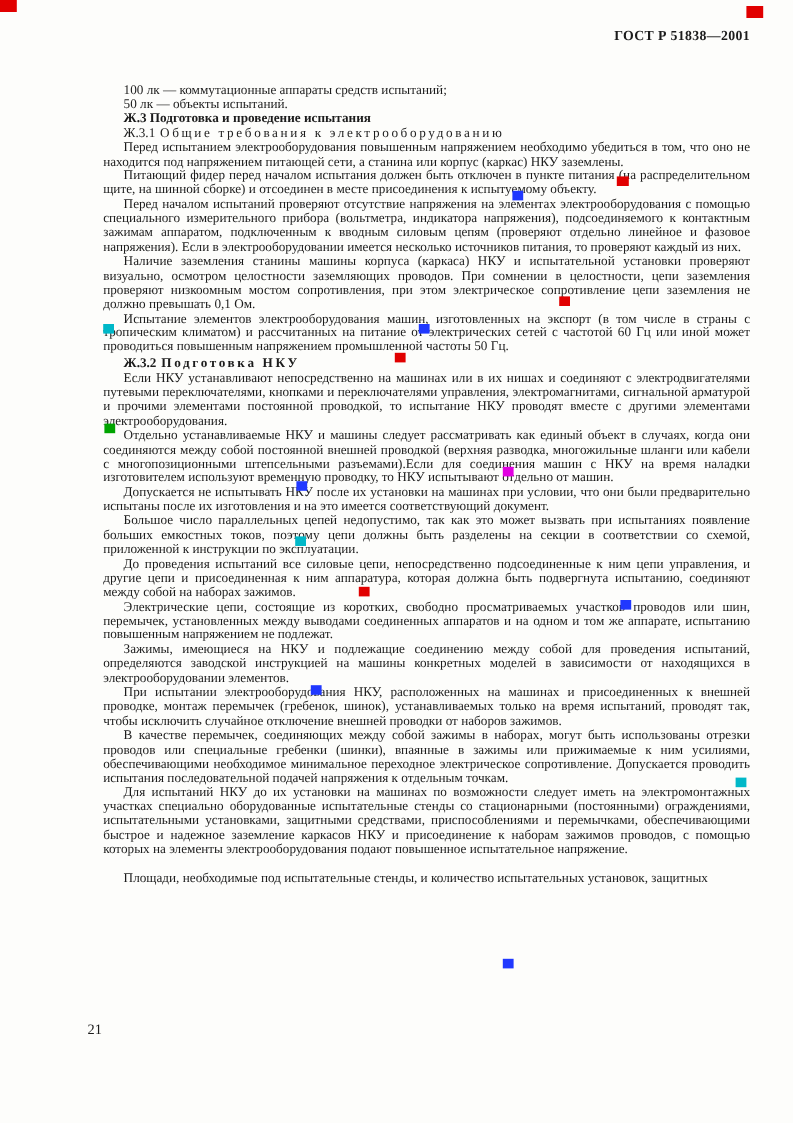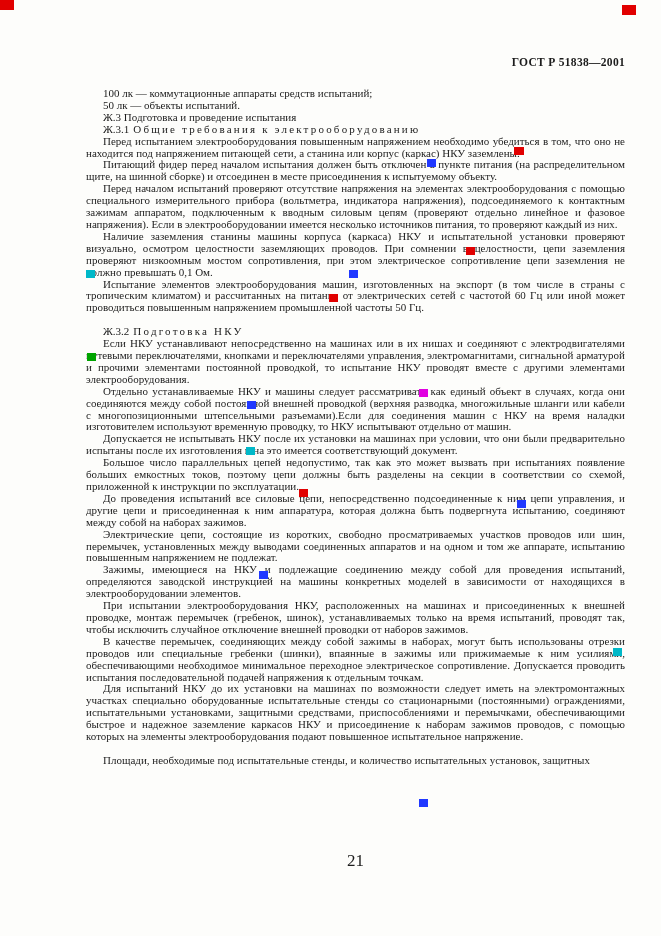--- a/index.html
+++ b/index.html
@@ -7,37 +7,37 @@
   .page {
     position:relative;
     width:661px; height:936px;
     background:#fefefdff;
     background-color:#fdfdfb;
     font-family:"Liberation Serif", serif;
     color:#1c1c1c;
     overflow:hidden;
   }
   .gost-header {
-    position:absolute; top:56px; left:86px; width:539px;
+    position:absolute; top:24px; left:86px; width:539px;
     text-align:right; font-weight:700; font-size:11.5px;
     letter-spacing:0.3px;
   }
   .body-text {
-    position:absolute; top:88px; left:86px; width:539px;
+    position:absolute; top:70px; left:86px; width:539px;
     font-size:11px; line-height:11.9px;
     text-align:justify;
   }
   .para { text-indent:17px; }
-  .hdr-bold { font-weight:400; }
+  .hdr-bold { font-weight:700; }
   .hdr-spaced .sp { letter-spacing:2.2px; margin-left:4px; }
   .gap-before { margin-top:12px; }
-  .gap-sm { margin-top:12px; }
+  .gap-sm { margin-top:2px;font-weight:bold; }
   .page-number {
-    position:absolute; top:851px; left:86px; width:539px;
-    text-align:center; font-size:17px;
+    position:absolute; top:851px; left:73px; width:539px;
+    text-align:left; font-size:12px;
   }
   .marks-layer { position:absolute; left:0; top:0; width:100%; height:100%; pointer-events:none; }
   .mark { position:absolute; }
 </style>
 </head>
 <body>
 
 <div class="page">
 
   <div class="gost-header">ГОСТ Р 51838—2001</div>

